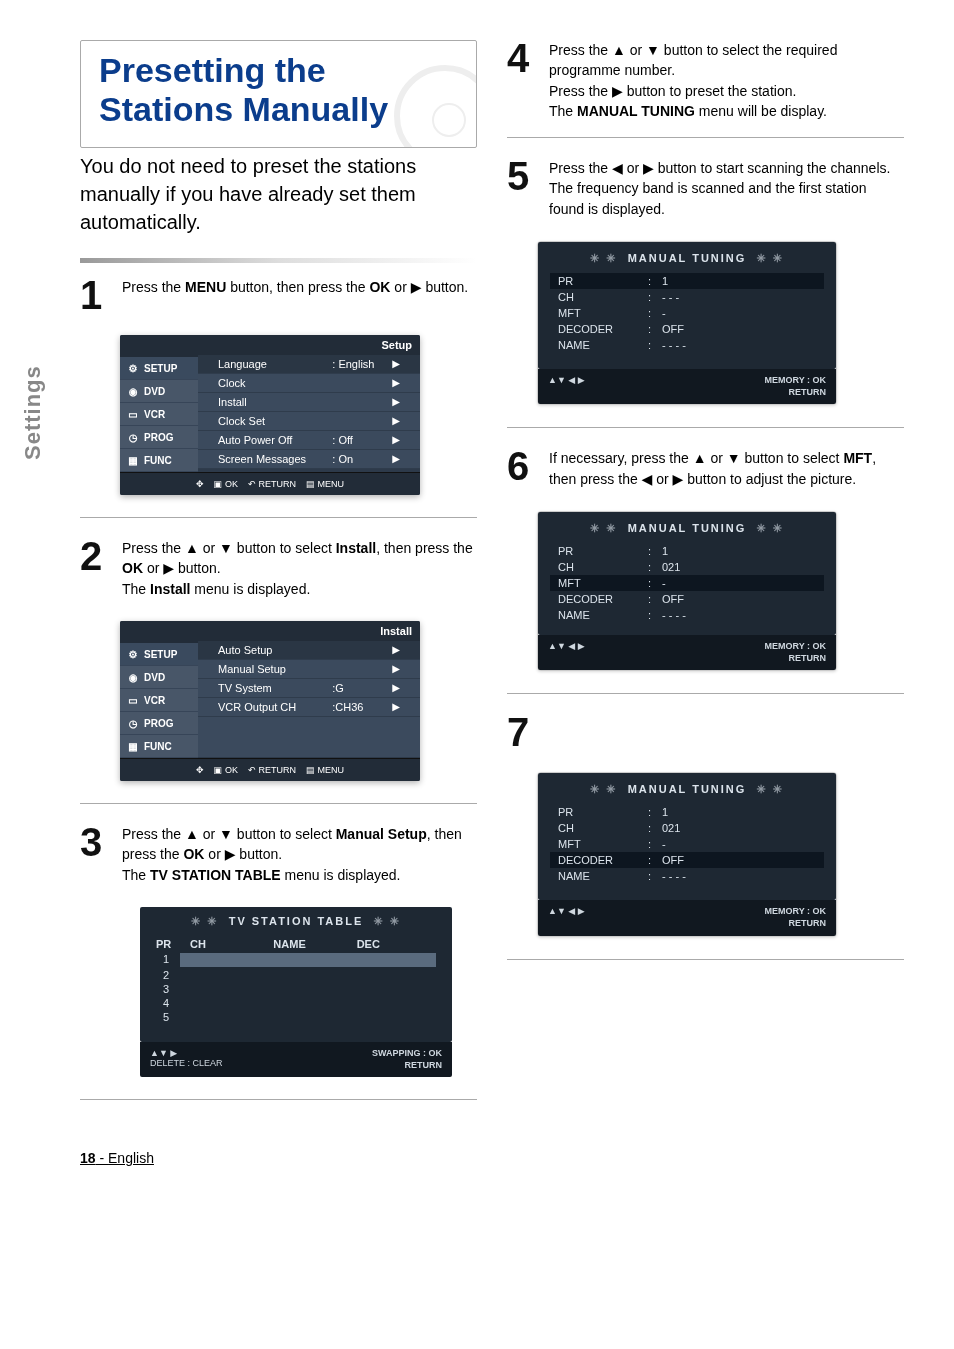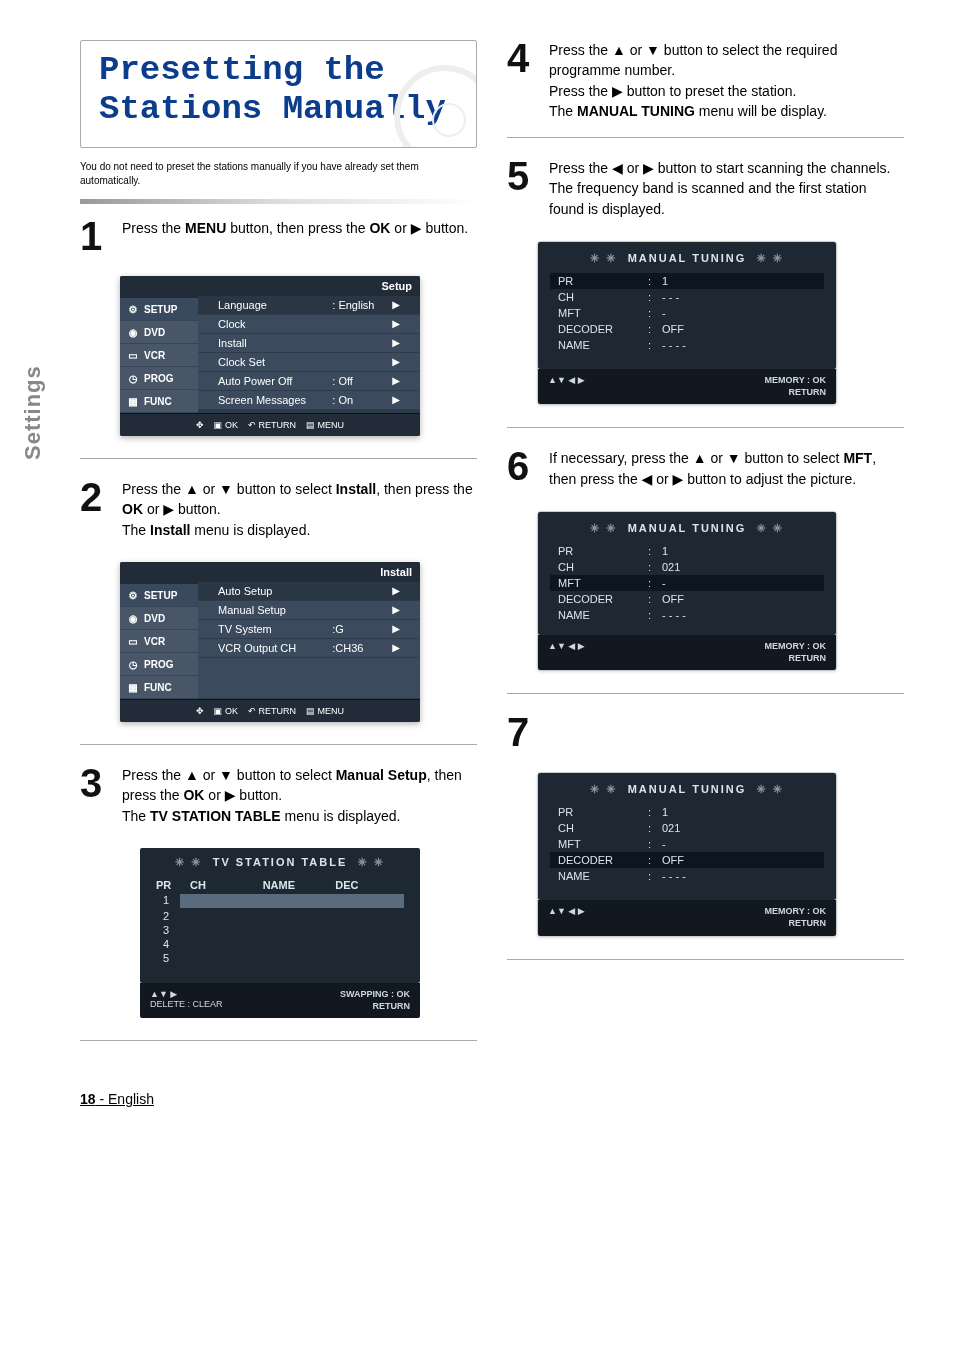--- a/index.html
+++ b/index.html
@@ -1,25 +1,25 @@
 <!DOCTYPE html>
 <html><head>
 <meta charset="utf-8">
 <style>
   * { box-sizing: border-box; margin: 0; padding: 0; }
   body { font-family: Arial, Helvetica, sans-serif; background: #fff; color: #000; width: 954px; margin: 0 auto; padding: 40px 50px 30px 30px; font-size: 14px; }
   .page { display: flex; gap: 30px; }
   .col { flex: 1; }
   .left-col { position: relative; padding-left: 50px; }
   .side-tab { position: absolute; left: -10px; top: 420px; transform: rotate(-90deg); transform-origin: left top; color: #888; font-size: 22px; font-weight: bold; letter-spacing: 1px; }
-  .title-box { border: 1px solid #aaa; padding: 10px 18px 18px 18px; border-radius: 2px; margin-bottom: 12px; position: relative; overflow: hidden; font-family: Liberation Mono, monospace; }
+  .title-box { border: 1px solid #aaa; padding: 10px 18px 18px 18px; border-radius: 2px; margin-bottom: 4px; position: relative; overflow: hidden; }
   .title-box::after { content: ""; position: absolute; right: -20px; bottom: -20px; width: 90px; height: 90px; border: 6px solid #eee; border-radius: 50%; }
   .title-box::before { content: ""; position: absolute; right: 10px; bottom: 10px; width: 30px; height: 30px; border: 2px solid #eee; border-radius: 50%; }
   .title-text { color: #0b3d8c; font-size: 34px; font-weight: bold; line-height: 1.15; }
-  .intro { font-size: 10px; line-height: 1.4; margin-bottom: 11px; }
+  .intro { font-size: 20px; line-height: 1.4; margin-bottom: 22px; }
   .divider { border: none; border-top: 1px solid #aaa; margin: 16px 0 20px 0; }
   .grad-bar { height: 5px; background: linear-gradient(to right, #999, #ddd, #fff); margin: 10px 0 14px 0; }
   .step { display: flex; gap: 14px; margin-bottom: 12px; }
   .step-num { font-size: 40px; font-weight: bold; line-height: 0.9; min-width: 28px; color: #111; }
   .step-body { font-size: 14px; line-height: 1.45; }
   .bold { font-weight: bold; }
 
   
   .osd-wrap { padding: 10px 0 6px 40px; }
   .osd { background: #2d3a4a; color: #fff; font-size: 11px; width: 300px; border-radius: 2px; box-shadow: 0 2px 6px rgba(0,0,0,0.3); overflow: hidden; }
@@ -245,21 +245,21 @@
 
     <div class="step">
       <div class="step-num">3</div>
       <div class="step-body">
         <span>Press the ▲ or ▼ button to select </span><span class="bold">Manual Setup</span><span>, then press the </span><span class="bold">OK</span><span> or ▶ button.</span><br>
         <span>The </span><span class="bold">TV STATION TABLE</span><span> menu is displayed.</span>
       </div>
     </div>
 
     <div class="dark-osd-wrap" style="padding-left:60px">
-      <div class="dark-osd" style="width:280px;padding:0;border:none;background:transparent;box-shadow:none">
+      <div class="dark-osd" style="width:312px;padding:0;border:none;background:transparent;box-shadow:none">
         <div class="dark-osd-inner" style="padding:8px 10px 4px 10px">
           <div class="dark-osd-title"><span style="opacity:.6">✳ ✳</span>&nbsp;&nbsp;<span>TV  STATION  TABLE</span>&nbsp;&nbsp;<span style="opacity:.6">✳ ✳</span></div>
           <div class="st-table-head">
             <span style="width:30px;flex:none">PR</span>
             <span>CH</span>
             <span>NAME</span>
             <span>DEC</span>
           </div>
           <div class="st-row">
               <span class="n">1</span>

